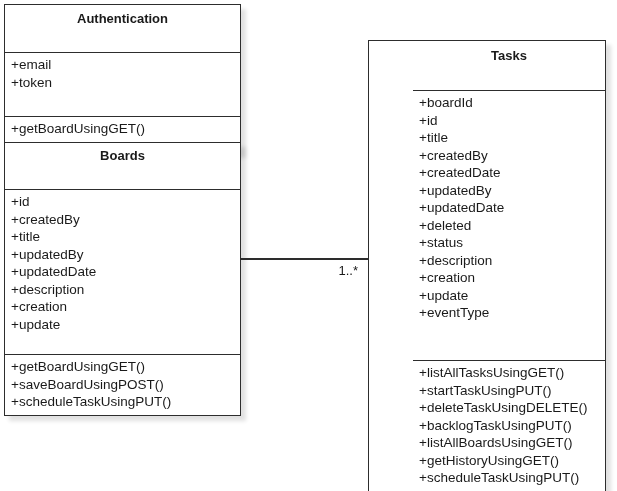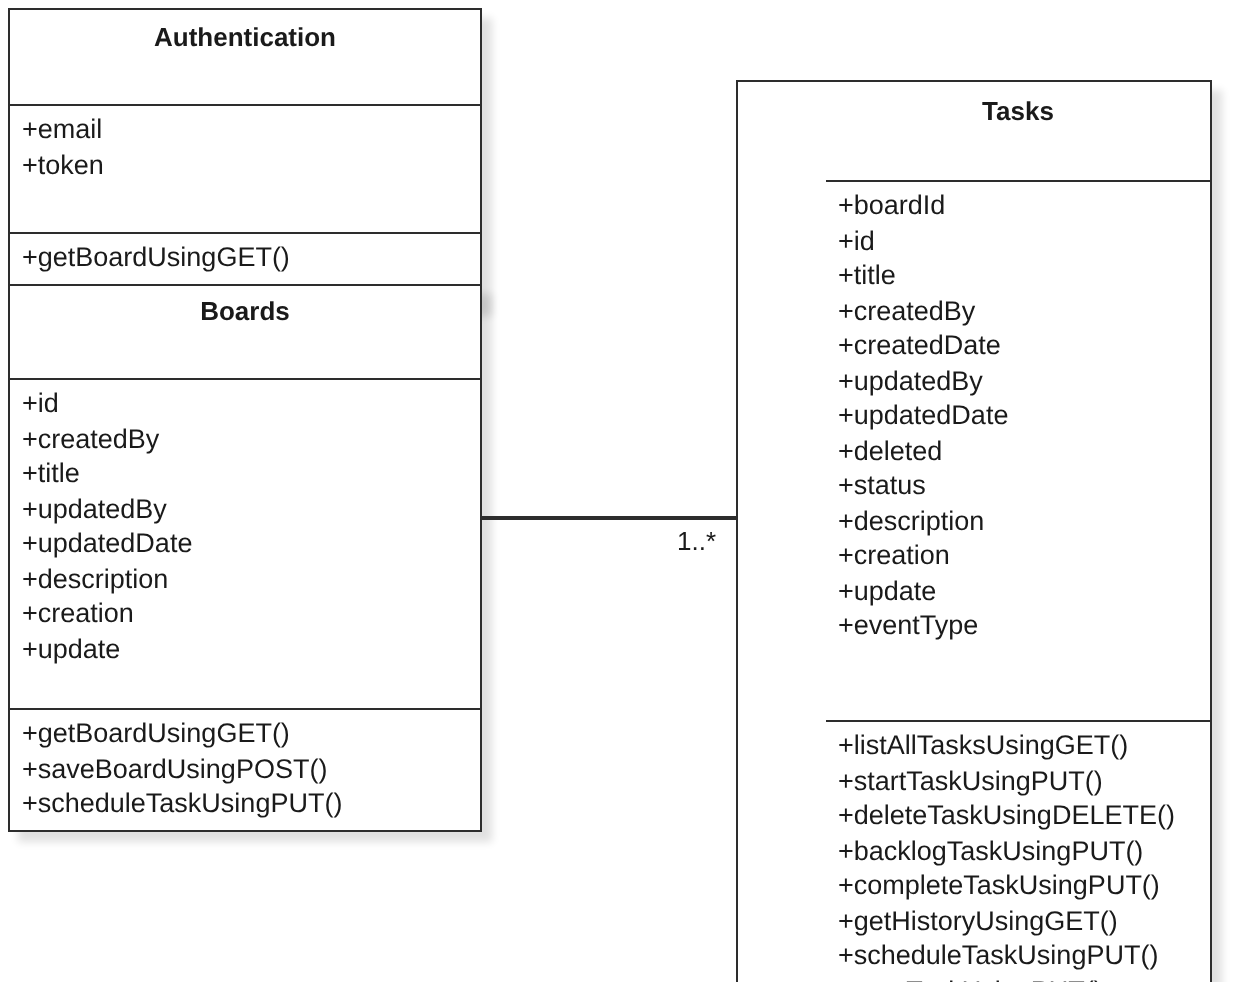--- a/index.html
+++ b/index.html
@@ -104,21 +104,21 @@
         <div class="member">+description</div>
         <div class="member">+creation</div>
         <div class="member">+update</div>
         <div class="member">+eventType</div>
       </div>
     <div class="section" style="height:159px;">
         <div class="member">+listAllTasksUsingGET()</div>
         <div class="member">+startTaskUsingPUT()</div>
         <div class="member">+deleteTaskUsingDELETE()</div>
         <div class="member">+backlogTaskUsingPUT()</div>
-        <div class="member">+completeTaskUsingPUT()</div>
+        <div class="member">+listAllBoardsUsingGET()</div>
         <div class="member">+getHistoryUsingGET()</div>
         <div class="member">+scheduleTaskUsingPUT()</div>
         <div class="member">+startTaskUsingPUT()</div>
       </div>
   </div>
 
   <div class="connector" style="left:240px; top:258px; width:128px; height:1.5px;"></div>
 
   <div class="multiplicity" style="left:310px; top:263px; width:48px;">1..*</div>
 

